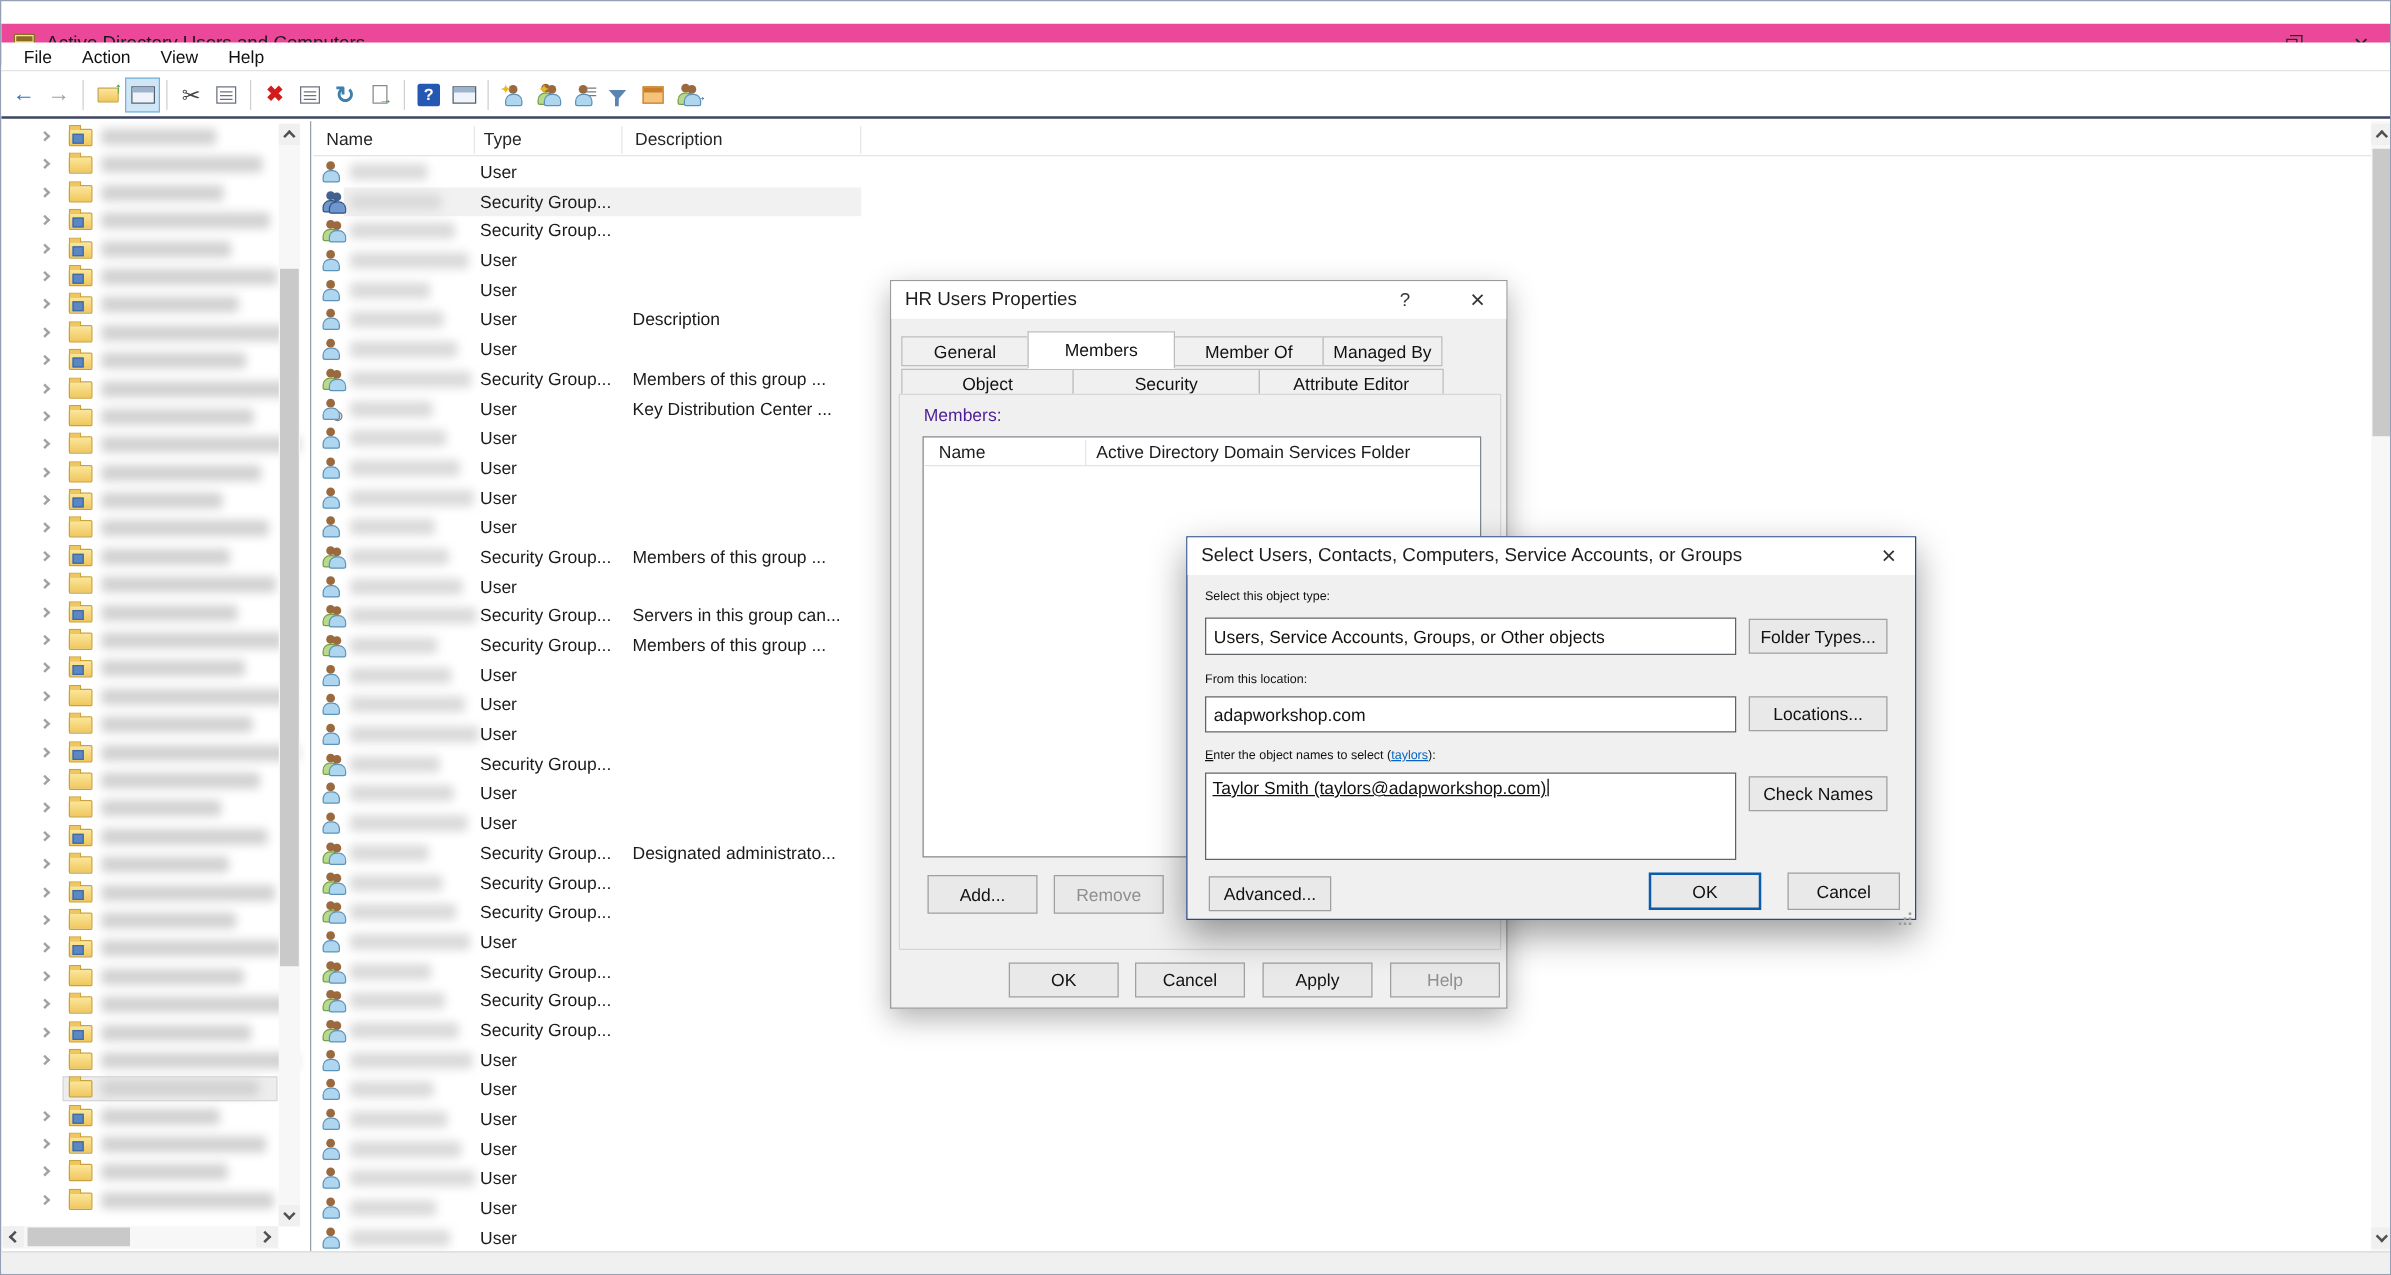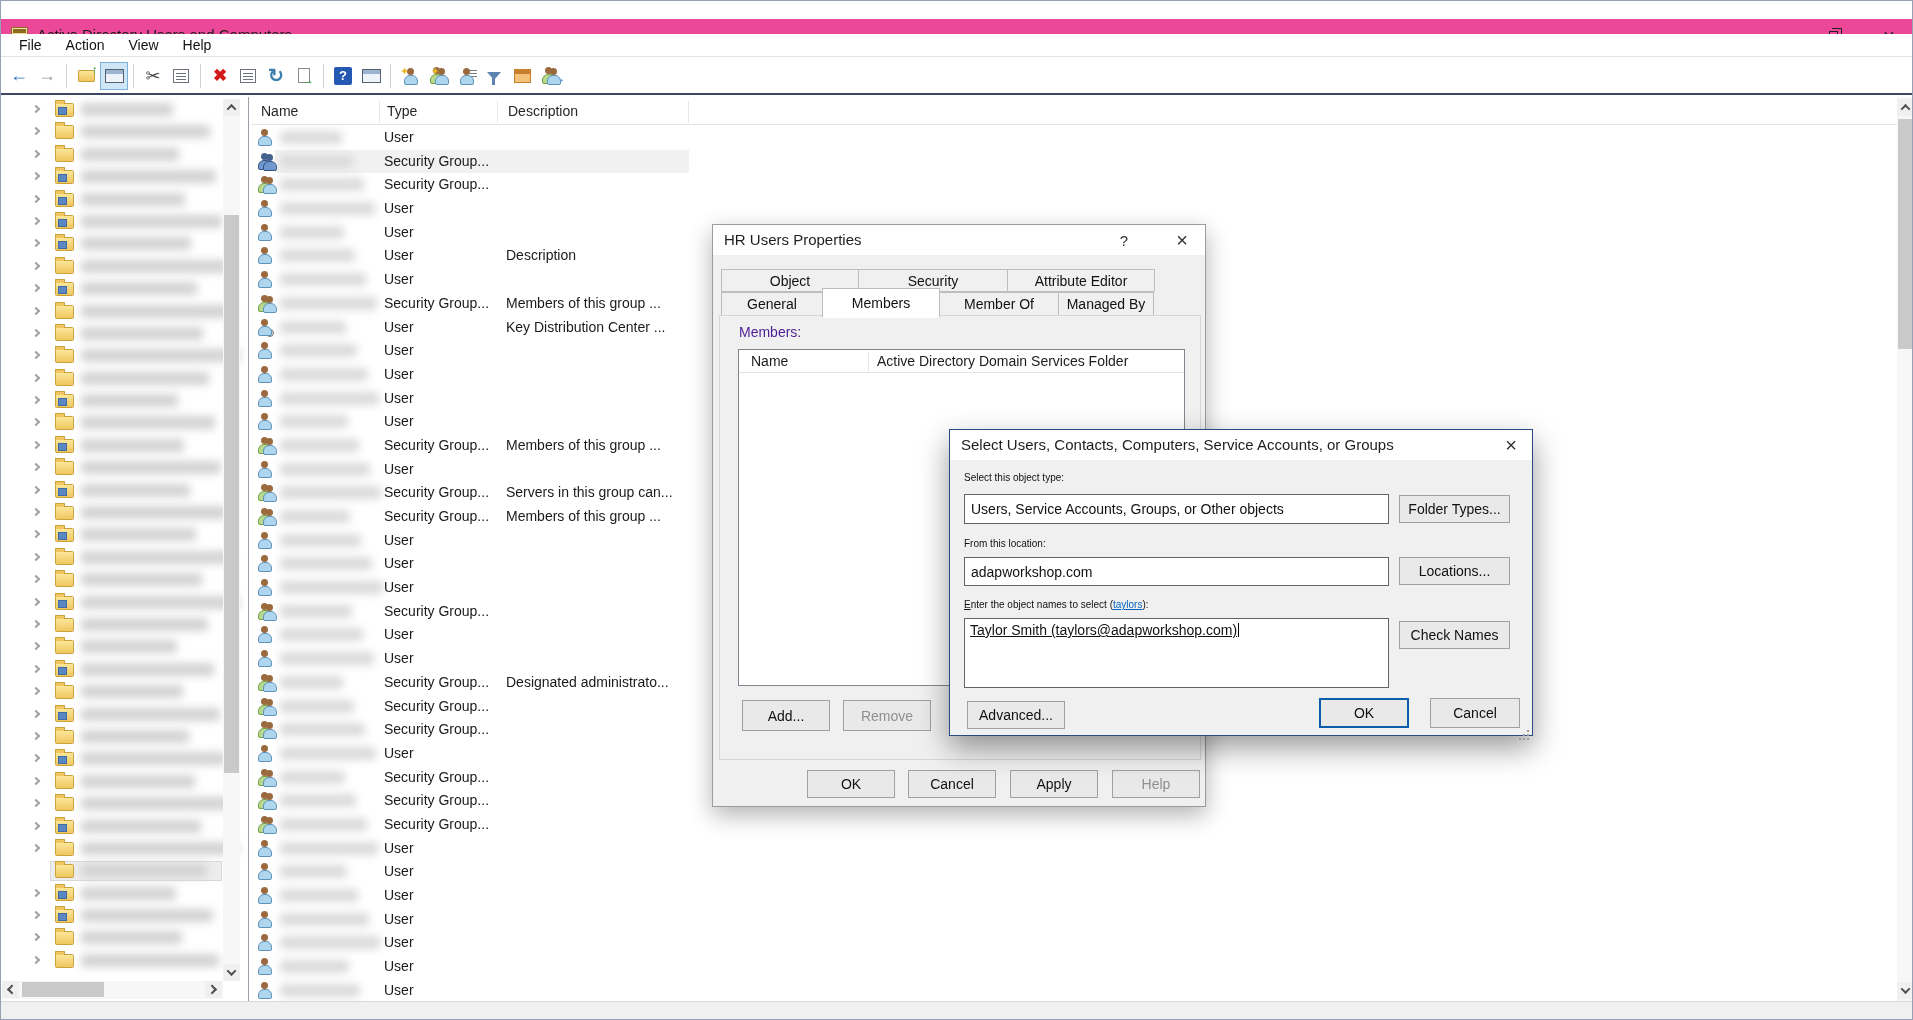--- a/index.html
+++ b/index.html
@@ -664,30 +664,30 @@
 
   <div class="statusbar"></div>
 
   <div class="dialog hr-dialog">
     <div class="dlg-title">
       <div class="t">HR Users Properties</div>
       <div class="dlg-q" style="left:398px;">?</div>
       <div class="dlg-x" style="left:452px;">×</div>
     </div>
     <div class="tabs">
-      <div class="tabrow" id="tabrow1">
-          <div class="tab" style="width: 138px;">Object</div>
-          <div class="tab" style="width: 150px;">Security</div>
-          <div class="tab" style="width: 148px;">Attribute Editor</div>
-        </div>
       <div class="tabrow tabrow2" id="tabrow2">
           <div class="tab" style="width: 102px;">General</div>
           <div class="tab active" style="width: 118px;">Members</div>
           <div class="tab" style="width: 120px;">Member Of</div>
           <div class="tab" style="width: 96px;">Managed By</div>
+        </div>
+      <div class="tabrow" id="tabrow1">
+          <div class="tab" style="width: 138px;">Object</div>
+          <div class="tab" style="width: 150px;">Security</div>
+          <div class="tab" style="width: 148px;">Attribute Editor</div>
         </div>
     </div>
     <div class="tabpane"></div>
     <div class="members-label">Members:</div>
     <div class="members-list">
       <div class="ml-header">
         <div class="hcell" style="left:12px;">Name</div>
         <div class="hcell" style="left:138px;">Active Directory Domain Services Folder</div>
         <div class="hdiv" style="left:129px;height:20px;"></div>
       </div>

